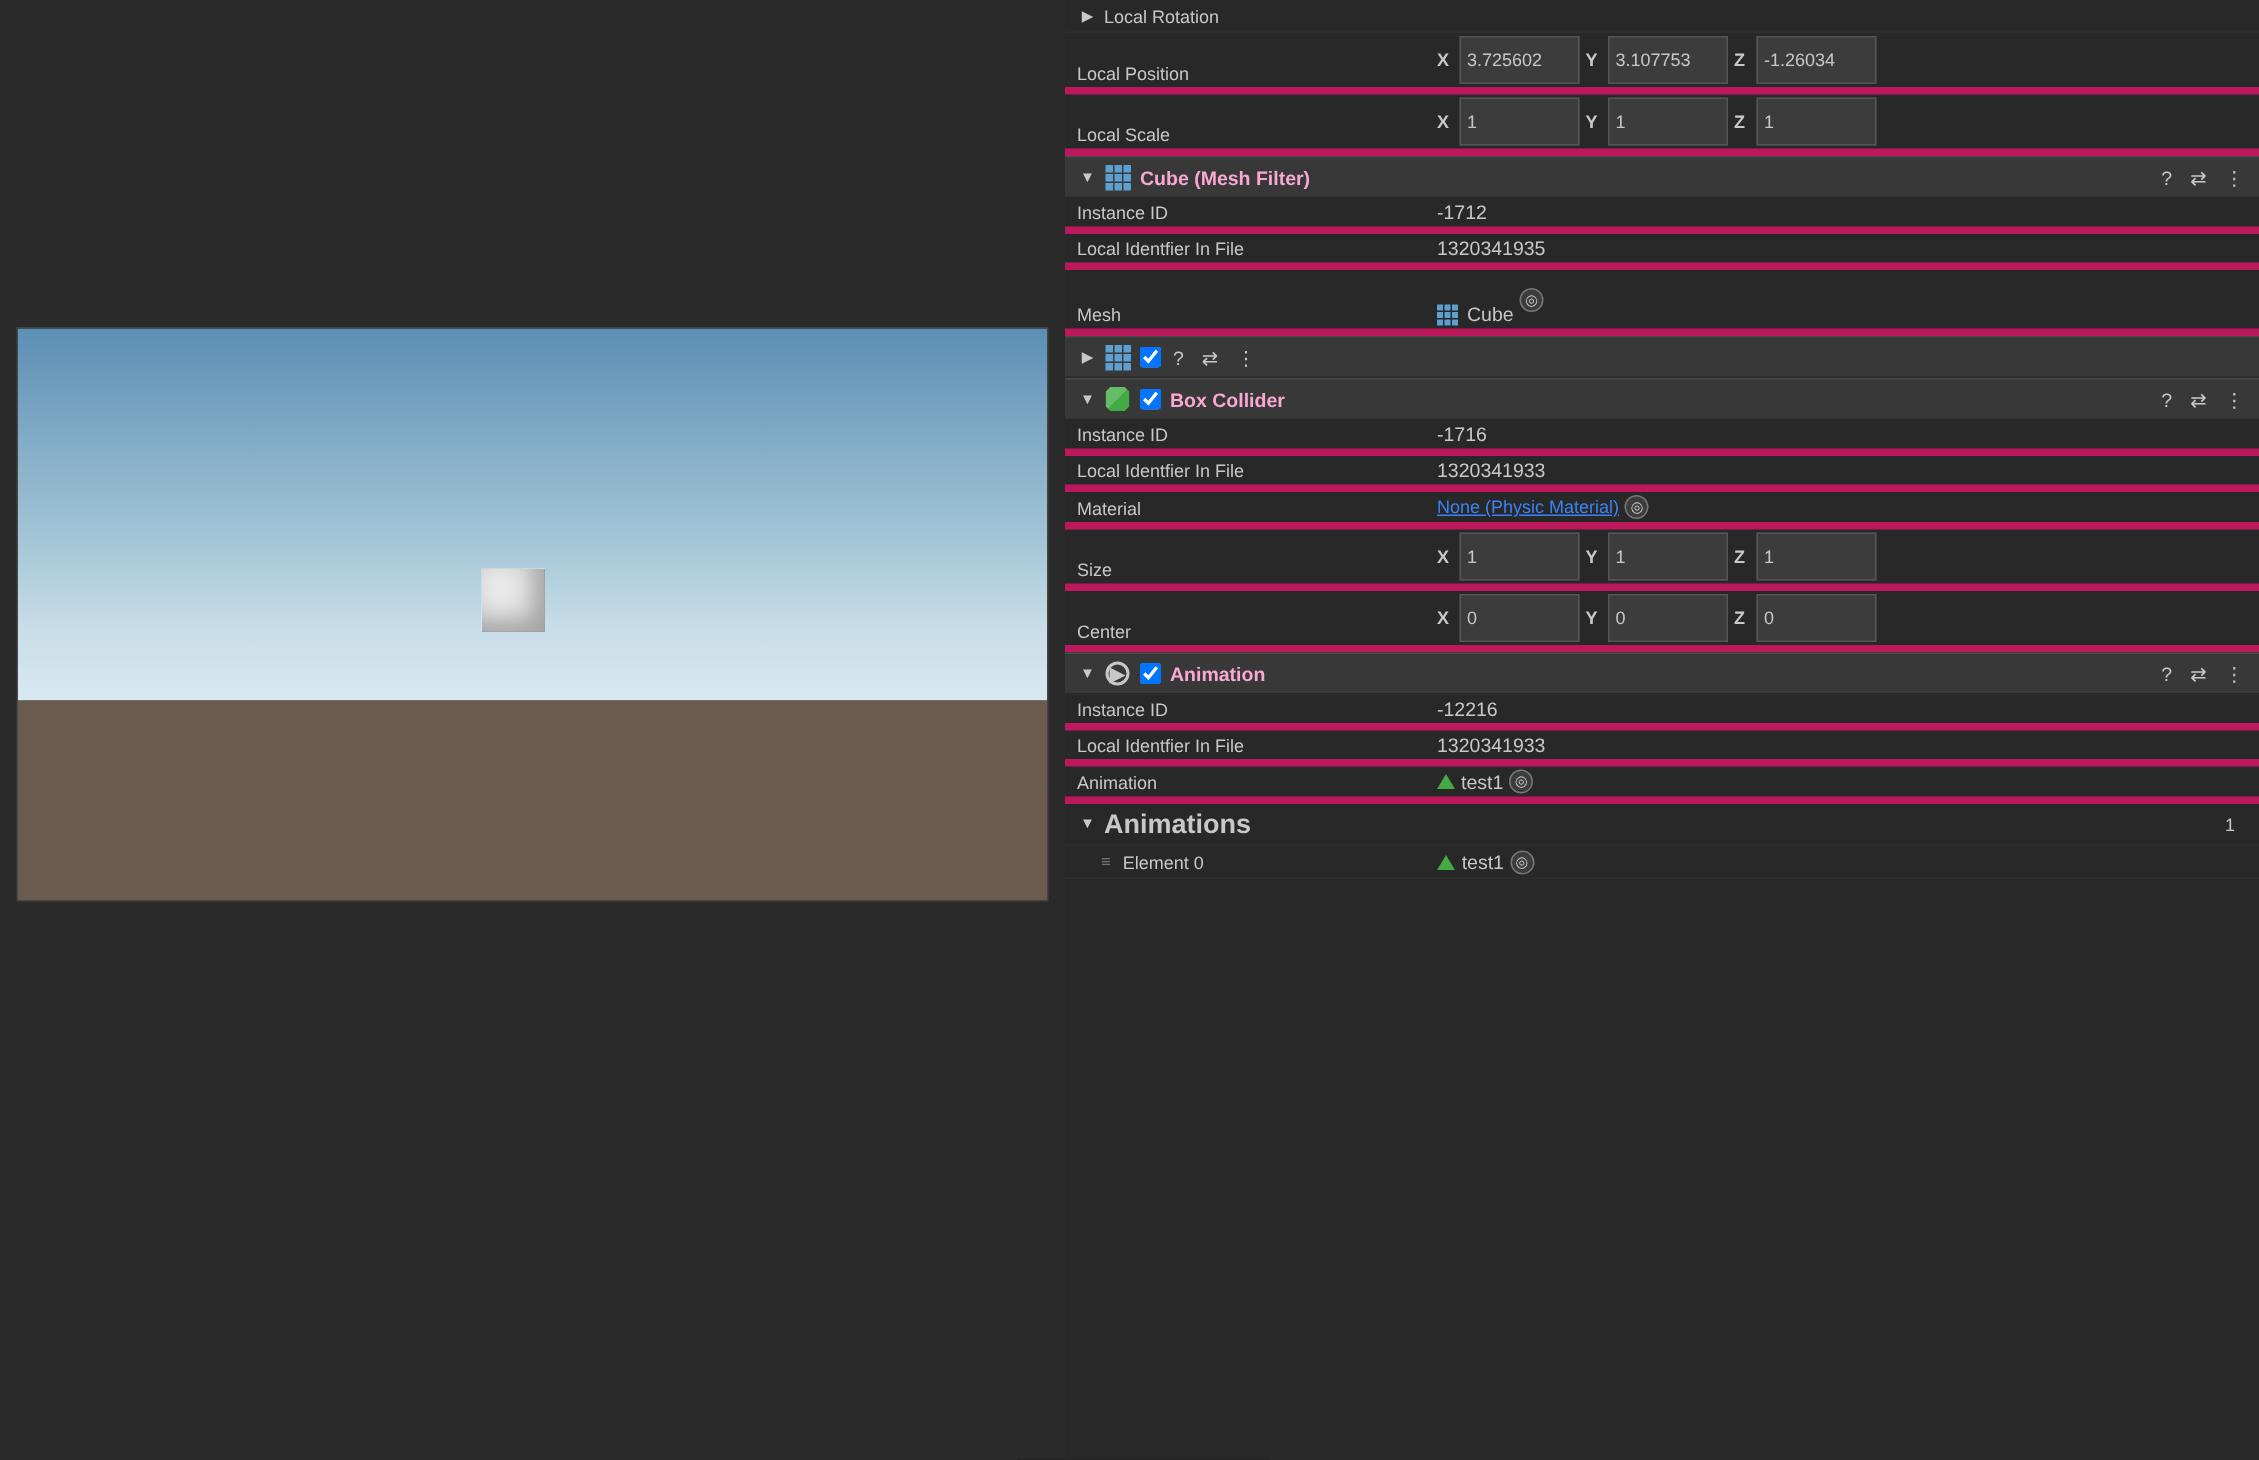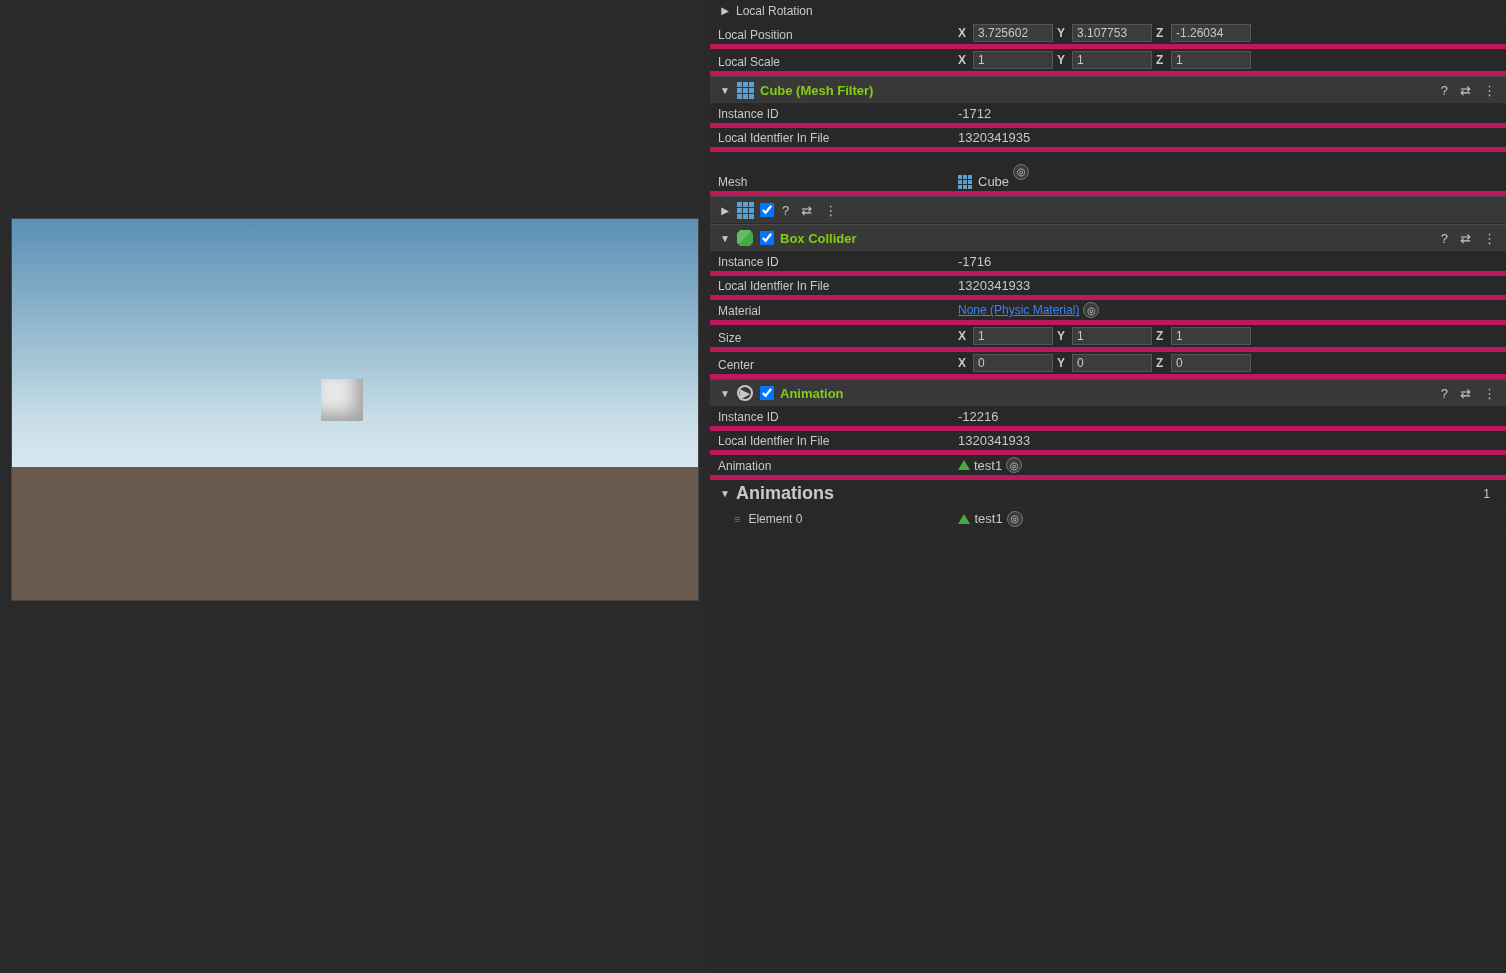--- a/index.html
+++ b/index.html
@@ -105,21 +105,21 @@
       width: 12px;
     }
 
     .value-field {
       background: #3c3c3c;
       border: 1px solid #555;
       color: #c8c8c8;
       padding: 1px 4px;
       font-size: 12px;
       width: 80px;
-      height: 18px;
+      height: 32px;
     }
 
     
     .component-header {
       display: flex;
       align-items: center;
       height: 28px;
       background: #383838;
       padding: 0 8px;
       border-top: 1px solid #4a4a4a;
@@ -151,21 +151,21 @@
     .component-checkbox {
       width: 14px;
       height: 14px;
       margin-right: 6px;
     }
 
     .component-title {
       flex: 1;
       font-size: 13px;
       font-weight: bold;
-      color: #84cc16;
+      color: #f9a8d4;
     }
 
     .component-title.blue {
       color: #5ba0d0;
     }
 
     .component-header-actions {
       display: flex;
       align-items: center;
       gap: 8px;

